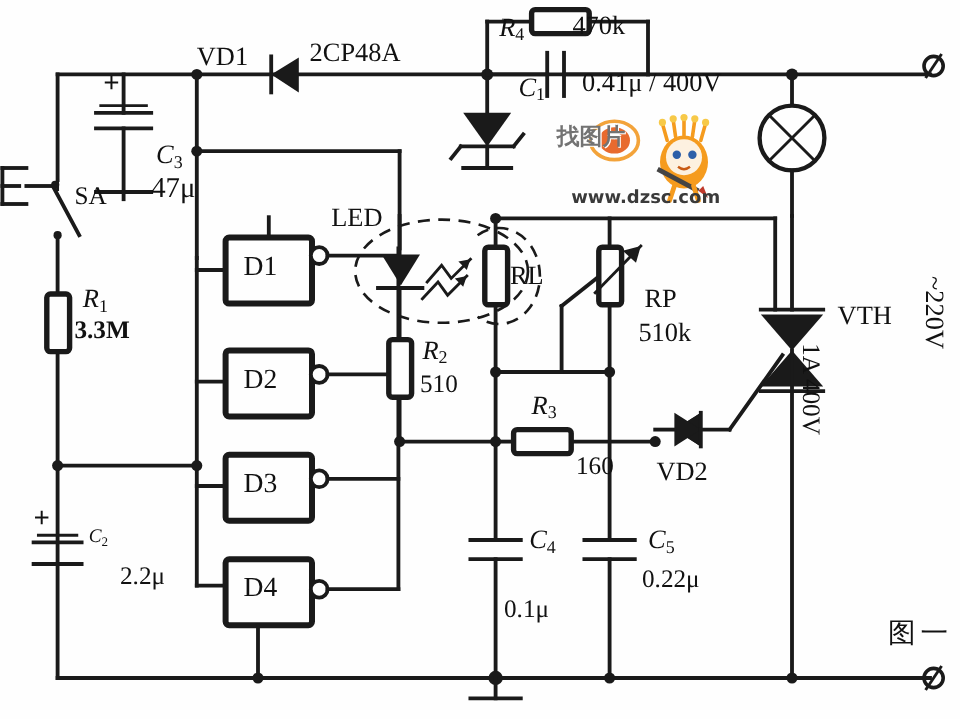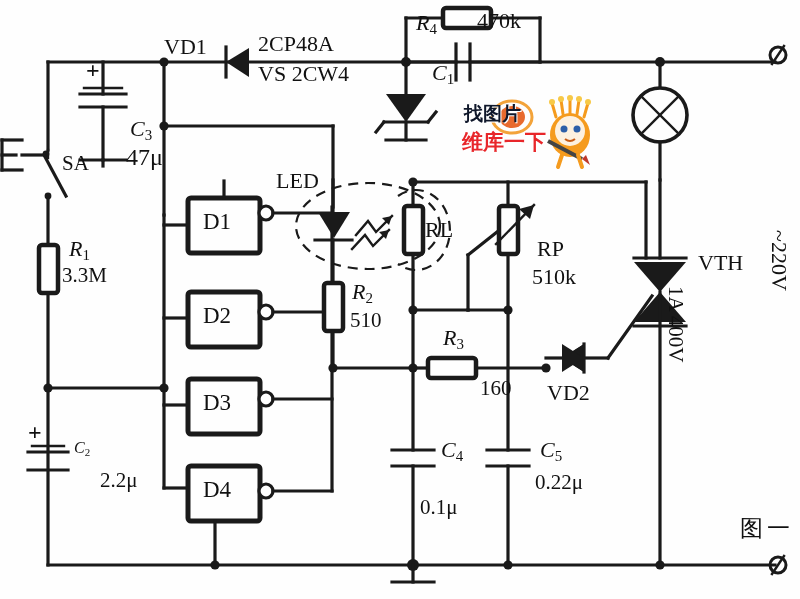--- a/index.html
+++ b/index.html
@@ -313,39 +313,39 @@
   <div class="lbl" style="left:126px;top:145px;font-size:24px;">
     <span>47μ</span>
   </div>
 
   <div class="lbl" style="left:164px;top:36px;font-size:22px;">
     <span>VD1</span>
   </div>
   <div class="lbl" style="left:258px;top:33px;font-size:22px;">
     <span>2CP48A</span>
   </div>
-  <div class="lbl" style="left:258px;top:63px;font-size:22px;">
-    <span>VS</span>&nbsp;<span>2CW4</span>
-  </div>
 
   <div class="lbl serif-i" style="left:416px;top:12px;font-size:22px;">
     <span>R</span><span class="sub">4</span>
   </div>
   <div class="lbl" style="left:477px;top:10px;font-size:22px;">
     <span>470k</span>
   </div>
 
   <div class="lbl serif-i" style="left:432px;top:62px;font-size:22px;">
     <span>C</span><span class="sub">1</span>
   </div>
+  <div class="lbl" style="left:485px;top:58px;font-size:22px;">
+    <span>0.41μ / 400V</span>
+  </div>
 
   <div class="lbl serif-i" style="left:69px;top:238px;font-size:22px;">
     <span>R</span><span class="sub">1</span>
   </div>
-  <div class="lbl" style="left:62px;top:265px;font-size:21px;">
+  <div class="lbl" style="left:62px;top:265px;font-size:21px;font-weight:bold;">
     <span>3.3M</span>
   </div>
 
   <div class="lbl" style="left:28px;top:420px;font-size:24px;font-weight:bold;">
     <span>+</span>
   </div>
   <div class="lbl serif-i" style="left:74px;top:440px;font-size:16px;text-align:center;">
     <span>C</span><span class="sub">2</span>
   </div>
   <div class="lbl" style="left:68px;top:470px;font-size:21px;margin-left:32px;">
@@ -447,23 +447,22 @@
         <circle cx="108" cy="3" r="3" fill="#f7c948"></circle>
         <circle cx="117" cy="4" r="3" fill="#f7c948"></circle>
         <circle cx="126" cy="7" r="3" fill="#f7c948"></circle>
 
         <path d="M86,46 L120,64" stroke="#444" stroke-width="4"></path>
         <path d="M120,64 L128,70 L124,60 Z" fill="#c0392b"></path>
 
         <path d="M100,60 L96,72 M116,60 L120,72" stroke="#f59b1e" stroke-width="4" stroke-linecap="round"></path>
       </g>
     </svg>
-    <div class="wm-txt" style="position:absolute;left:2px;top:6px;font-size:19px;color:#0f172a;
+    <div class="wm-txt" style="position:absolute;left:2px;top:6px;font-size:19px;color:#737373;
                 text-shadow:1px 1px 0 #fff;">
       <span>找图片</span>
     </div>
-    <div class="wm-txt" style="position:absolute;left:0px;top:33px;font-size:21px;color:#e8262a;
-                text-shadow:1px 1px 0 #fff;">
-      <span>维库一下</span>
+    <div class="wm-txt" style="position:absolute;left:14px;top:60px;font-size:15px;color:#3a3a3a;">
+      <span>www.dzsc.com</span>
     </div>
   </div>
 
 </div>
 
 </body></html>

